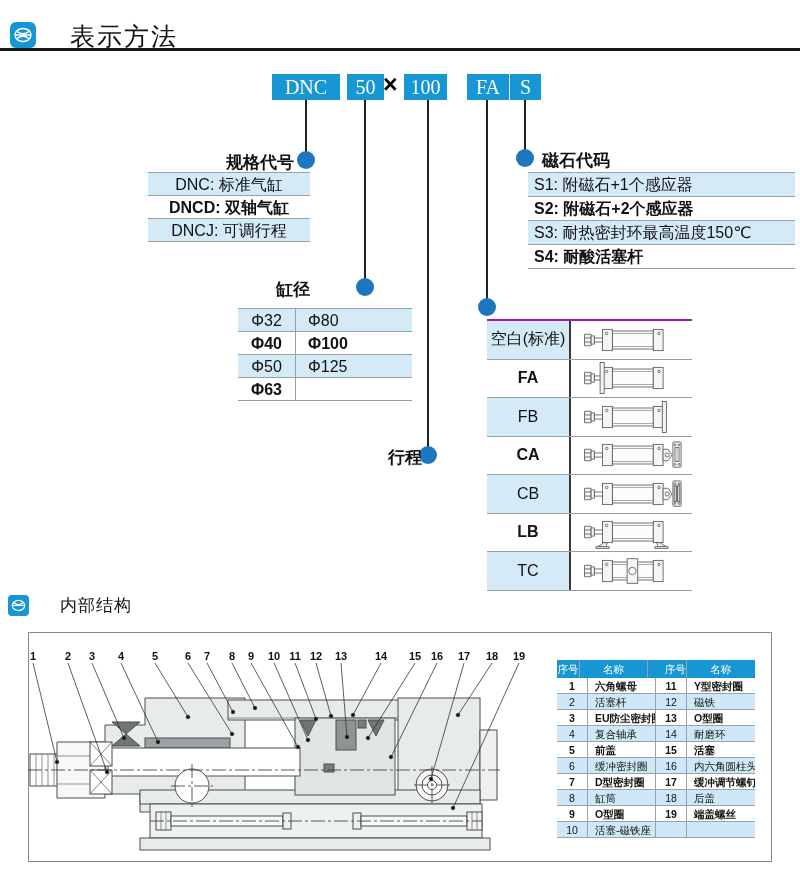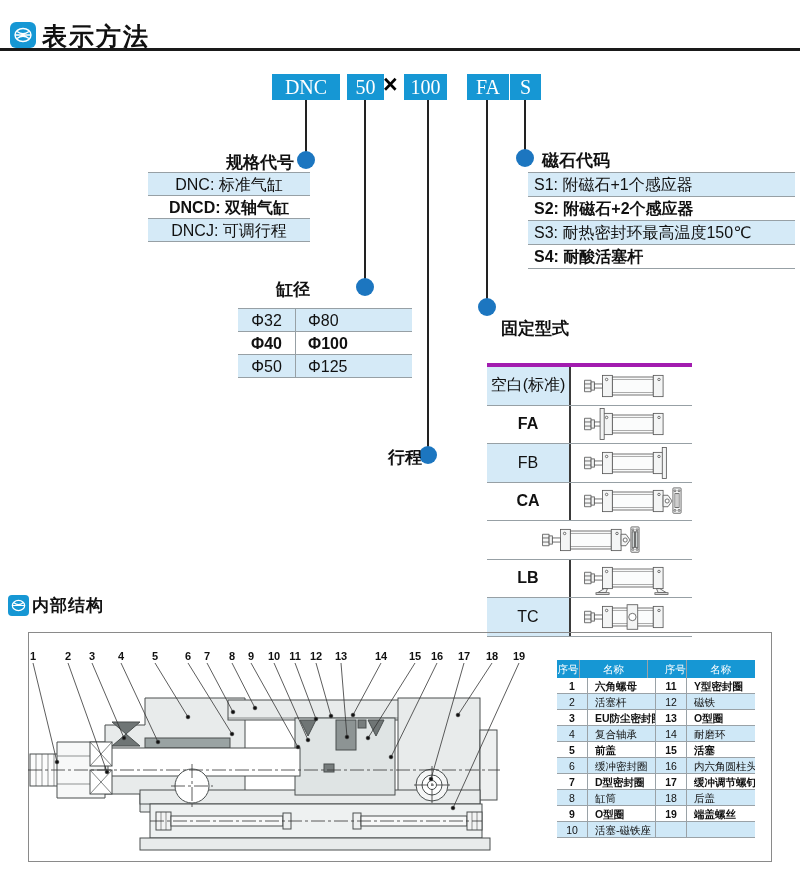--- a/index.html
+++ b/index.html
@@ -1,20 +1,20 @@
 <!DOCTYPE html>
 <html><head>
 <meta charset="utf-8">
 <style>
   html,body{margin:0;padding:0;background:#fff;}
   #page{position:relative;width:800px;height:876px;background:#fff;overflow:hidden;
         font-family:"Liberation Sans","DejaVu Sans",sans-serif;color:#111;}
   
   .hdr-icon{position:absolute;border-radius:6px;background:#1697d4;display:flex;align-items:center;justify-content:center;}
-  .hdr-title{position:absolute;font-family:"Liberation Serif","DejaVu Serif",serif;font-weight:bold;letter-spacing:2px;}
+  .hdr-title{position:absolute;font-family:"Liberation Serif","DejaVu Serif",serif;font-weight:normal;letter-spacing:2px;margin-left:28px;}
   .hdr-rule{position:absolute;left:0;width:800px;height:3px;background:#1a1a1a;}
   
   .mbox{position:absolute;top:74px;height:26px;background:#1697d4;color:#fff;
         font-family:"Liberation Serif","DejaVu Serif",serif;font-size:20px;
         display:flex;align-items:center;justify-content:center;}
   .times{position:absolute;top:70px;font-size:25px;font-weight:bold;color:#000;background:transparent;}
   .vline{position:absolute;width:2px;background:#222;}
   .dot{position:absolute;width:18px;height:18px;border-radius:50%;background:#1c76c0;}
   .slabel{position:absolute;font-weight:bold;font-size:17px;}
   
@@ -22,21 +22,21 @@
   .blue{background:#d5eaf7;}
   .b{font-weight:bold;}
   .spec-table,.magnet-table{position:absolute;border-top:1px solid #97a0a5;}
   .spec-table .trow{height:23px;line-height:23px;text-align:center;font-size:16px;}
   .magnet-table .trow{height:24px;line-height:24px;font-size:16px;padding-left:6px;}
   .bore-table{position:absolute;border-top:1px solid #97a0a5;}
   .bore-table .trow{display:flex;height:23px;line-height:23px;font-size:16px;}
   .bore-c1{width:57px;text-align:center;border-right:1px solid #97a0a5;}
   .bore-c2{flex:1;padding-left:12px;}
   
-  .mount-table{position:absolute;border-top:4px solid #a21caf;margin-top:44px;}
+  .mount-table{position:absolute;border-top:2px solid #a21caf;}
   .mrow{display:flex;height:38.5px;box-sizing:border-box;border-bottom:1px solid #97a0a5;}
   .mlabel{width:84px;display:flex;align-items:center;justify-content:center;font-size:16px;border-right:2px solid #3a3a3a;box-sizing:border-box;}
   .mdia{flex:1;display:flex;align-items:center;justify-content:center;background:#fff;}
   .mdiag{width:116px;height:36px;}
   
   .box-outline{position:absolute;border:1px solid #8a8a8a;box-sizing:border-box;}
   .parts-table{position:absolute;font-size:10.5px;}
   .p-head{display:flex;height:18px;line-height:18px;background:#1697d4;color:#fff;gap:16px;}
   .p-row{display:flex;height:16px;line-height:16px;box-sizing:border-box;border-bottom:1px solid #9aa2a7;}
   .pc{box-sizing:border-box;border-right:1px solid #9aa2a7;overflow:hidden;white-space:nowrap;}
@@ -126,20 +126,24 @@
         <span class="bore-c2">Φ80</span>
       </div>
     <div class="trow b">
         <span class="bore-c1">Φ40</span>
         <span class="bore-c2">Φ100</span>
       </div>
     <div class="trow blue">
         <span class="bore-c1">Φ50</span>
         <span class="bore-c2">Φ125</span>
       </div>
+    <div class="trow b">
+        <span class="bore-c1">Φ63</span>
+        <span class="bore-c2"></span>
+      </div>
   </div>
 
   <div class="mount-table" style="left:487px;top:319px;width:205px;">
     <div class="mrow">
         <div class="mlabel blue">空白(标准)</div>
       <div class="mdia">
           <svg class="mdiag" viewBox="0 0 124 44">
             <use href="#cylbase"></use>
           </svg>
         </div>
@@ -174,20 +178,21 @@
               <path d="M117,13 v17" stroke-width="0.7"></path>
               <circle cx="114.5" cy="9.5" r="1.2" fill="#fff"></circle>
               <circle cx="119.5" cy="9.5" r="1.2" fill="#fff"></circle>
               <circle cx="114.5" cy="33.5" r="1.2" fill="#fff"></circle>
               <circle cx="119.5" cy="33.5" r="1.2" fill="#fff"></circle>
             </g>
           </svg>
         </div>
       </div>
     <div class="mrow">
+        <div class="mlabel blue">CB</div>
       <div class="mdia">
           <svg class="mdiag" viewBox="0 0 124 44">
             <use href="#cylbase"></use>
             <use href="#clevis"></use>
             <g stroke="#555" fill="#f4f5f5">
               <rect x="112" y="6" width="10" height="31" rx="1"></rect>
               <rect x="113.5" y="12" width="3" height="19" fill="#cfd4d4"></rect>
               <rect x="117.5" y="12" width="3" height="19" fill="#cfd4d4"></rect>
               <circle cx="114.5" cy="9.5" r="1.2" fill="#fff"></circle>
               <circle cx="119.5" cy="9.5" r="1.2" fill="#fff"></circle>

